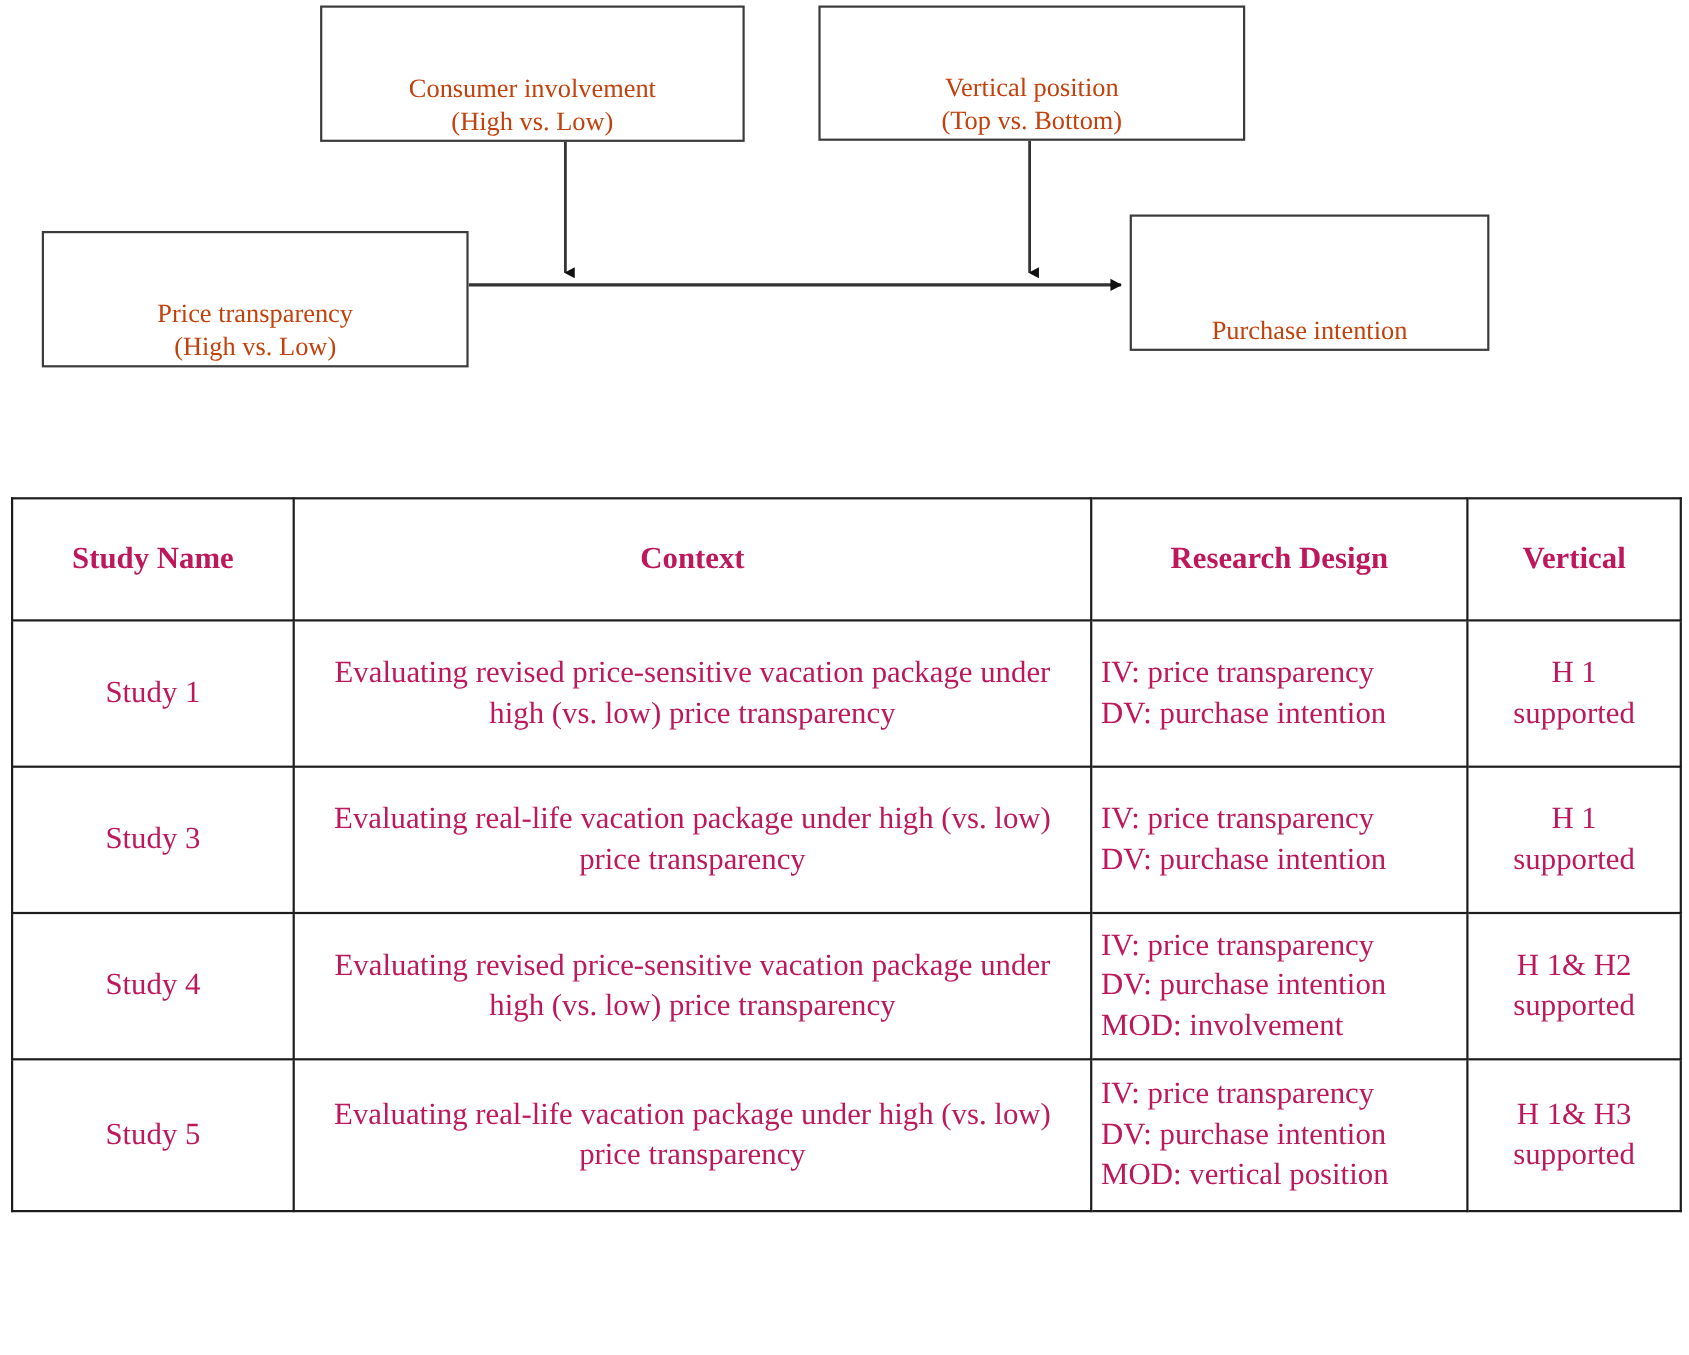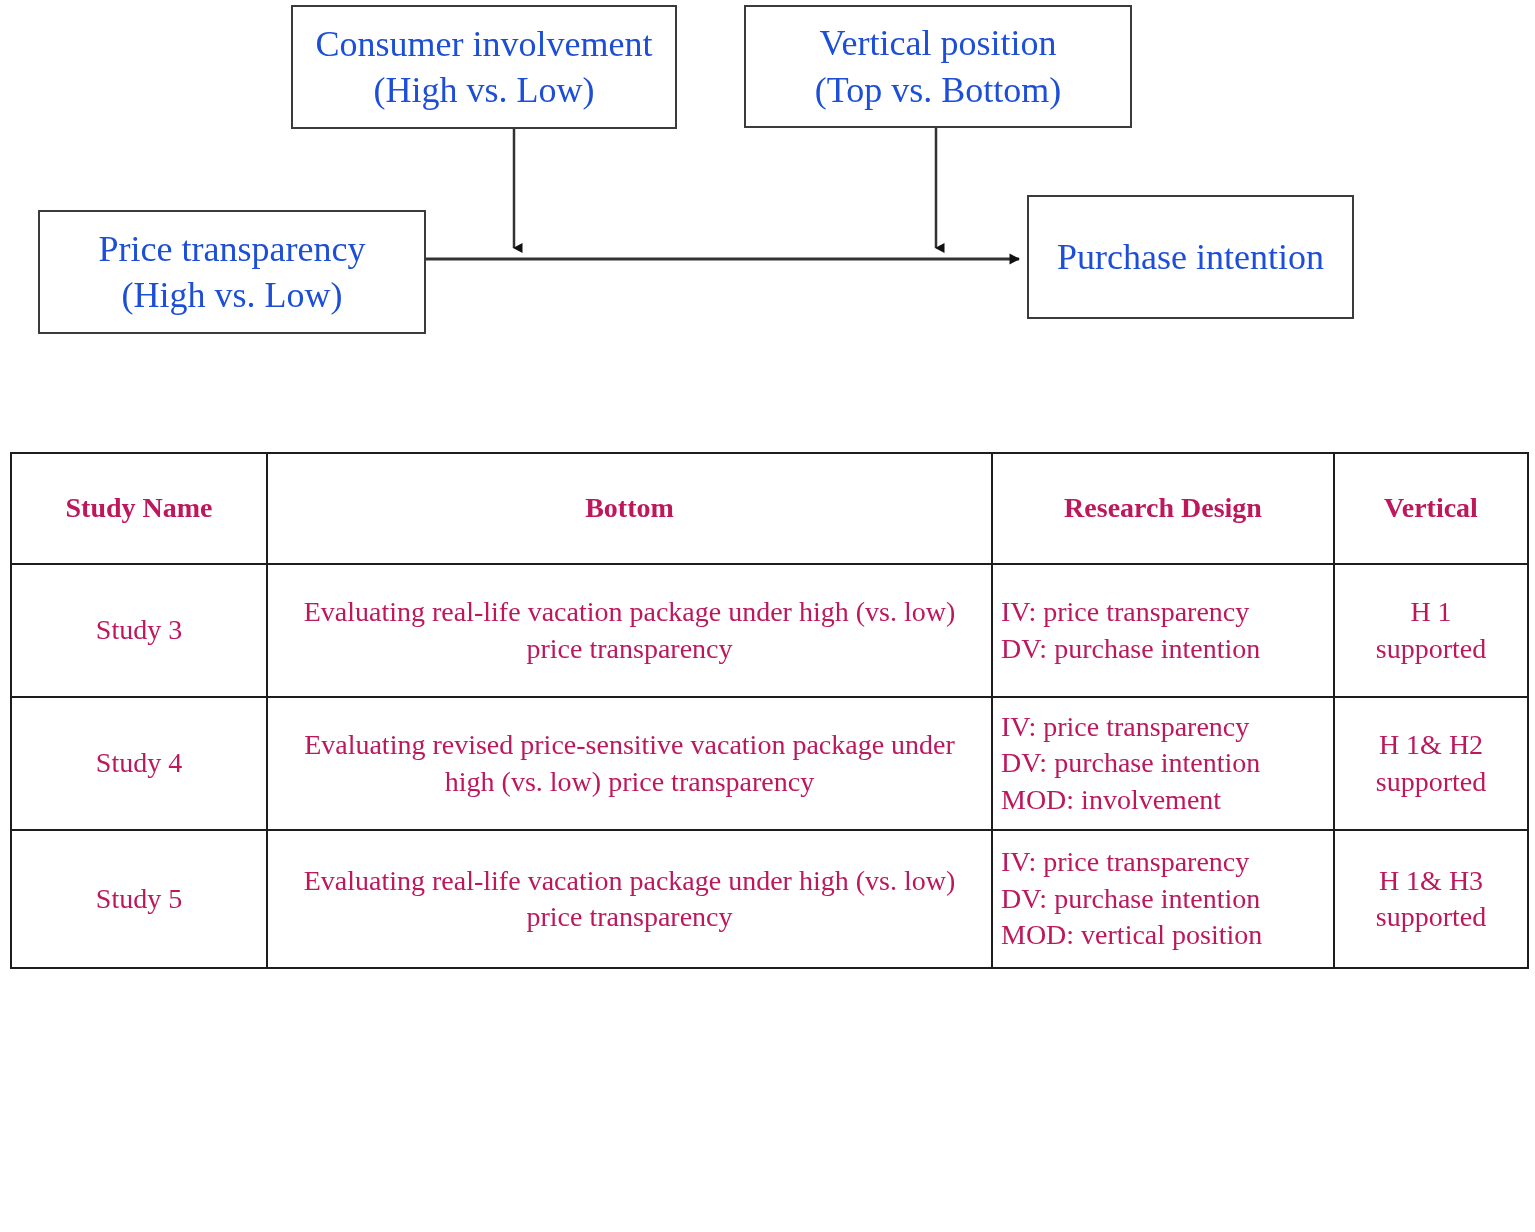--- a/index.html
+++ b/index.html
@@ -23,26 +23,26 @@
     top: 0;
     width: 1535px;
     height: 430px;
   }
   .node-box {
     position: absolute;
     box-sizing: border-box;
     border: 2px solid #3b3b3b;
     background: #ffffff;
     display: flex;
-    align-items: center;
+    align-items: flex-end;
     justify-content: center;
     text-align: center;
     line-height: 1.28;
-    font-size: 36px;
-    color: #1d4ed8;
+    font-size: 24px;
+    color: #c2410c;
   }
   .node-box .node-text {
     display: block;
     width: 100%;
     padding: 0 6px;
   }
   .node-box .node-line2 {
     display: block;
   }
 
@@ -186,26 +186,34 @@
   <table class="summary-table">
     <colgroup>
       <col class="col-study">
       <col class="col-context">
       <col class="col-design">
       <col class="col-results">
     </colgroup>
     <thead>
       <tr>
         <th>Study Name</th>
-        <th>Bottom</th>
+        <th>Context</th>
         <th>Research Design</th>
         <th>Vertical</th>
       </tr>
     </thead>
     <tbody>
+      <tr>
+        <td class="cell-study">Study 1</td>
+        <td class="cell-context">Evaluating revised price-sensitive vacation package under high (vs. low) price transparency</td>
+        <td class="cell-design">IV: price transparency
+DV: purchase intention</td>
+        <td class="cell-results">H 1
+supported</td>
+      </tr>
       <tr>
         <td class="cell-study">Study 3</td>
         <td class="cell-context">Evaluating real-life vacation package under high (vs. low) price transparency</td>
         <td class="cell-design">IV: price transparency
 DV: purchase intention</td>
         <td class="cell-results">H 1
 supported</td>
       </tr>
       <tr>
         <td class="cell-study">Study 4</td>

